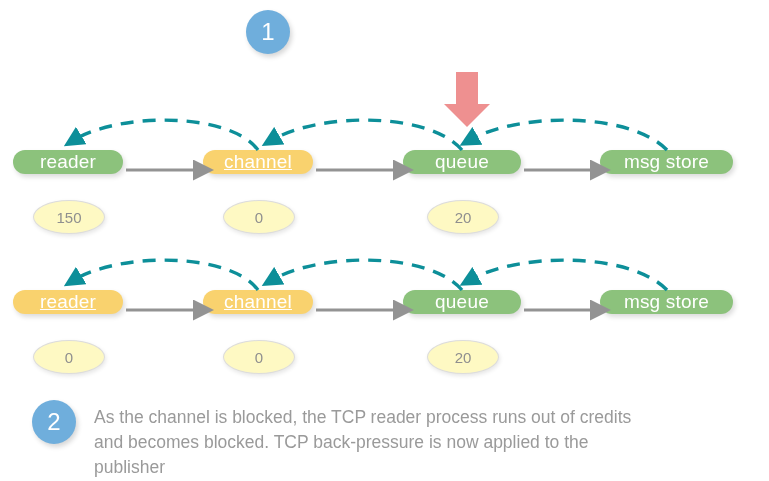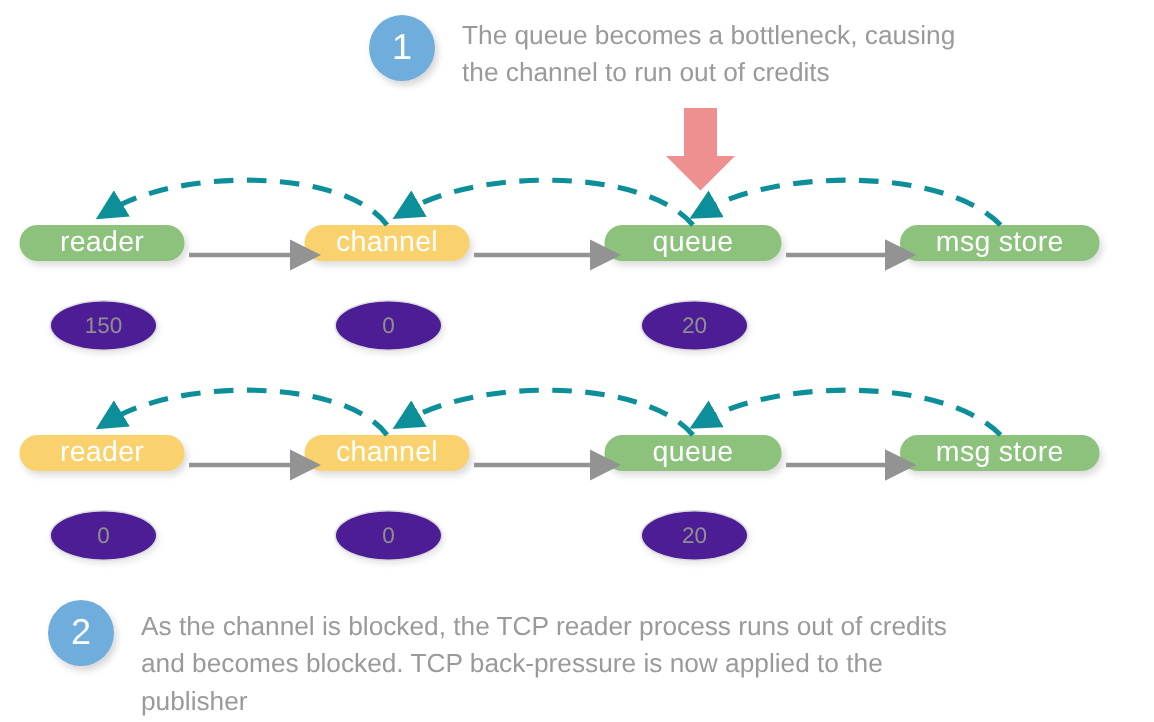--- a/index.html
+++ b/index.html
@@ -59,29 +59,29 @@
     border-radius: 20px;
     color: #ffffff;
     font-size: 19px;
     display: flex;
     align-items: center;
     justify-content: center;
     box-shadow: 2px 3px 5px rgba(0,0,0,0.14);
     letter-spacing: 0.2px;
   }
   .node.green  { background: #8CC27C; }
-  .node.yellow { background: #F9D26E; }
+  .node.yellow { background: #F9D26E; text-decoration: underline; }
 
   
   .credit {
     position: absolute;
     width: 70px;
     height: 32px;
     border-radius: 50%;
-    background: #4c1d95;
+    background: #fef9c3;
     border: 1px solid #dcdcdc;
     color: #8f8f8f;
     font-size: 15px;
     display: flex;
     align-items: center;
     justify-content: center;
     box-shadow: 1px 2px 4px rgba(0,0,0,0.10);
   }
 
   svg.overlay {
@@ -92,22 +92,20 @@
     pointer-events: none;
   }
 </style>
 </head>
 <body>
 
 <div class="canvas">
 
   <div class="step" id="step-one">
     <div class="step-badge">1</div>
-    <div class="step-text">The queue becomes a bottleneck, causing
-the channel to run out of credits</div>
   </div>
 
   <div class="step" id="step-two">
     <div class="step-badge">2</div>
     <div class="step-text">As the channel is blocked, the TCP reader process runs out of credits
 and becomes blocked. TCP back-pressure is now applied to the
 publisher</div>
   </div>
 
   <div class="node green" style="left:13px;  top:150px; width:110px;">reader</div>

